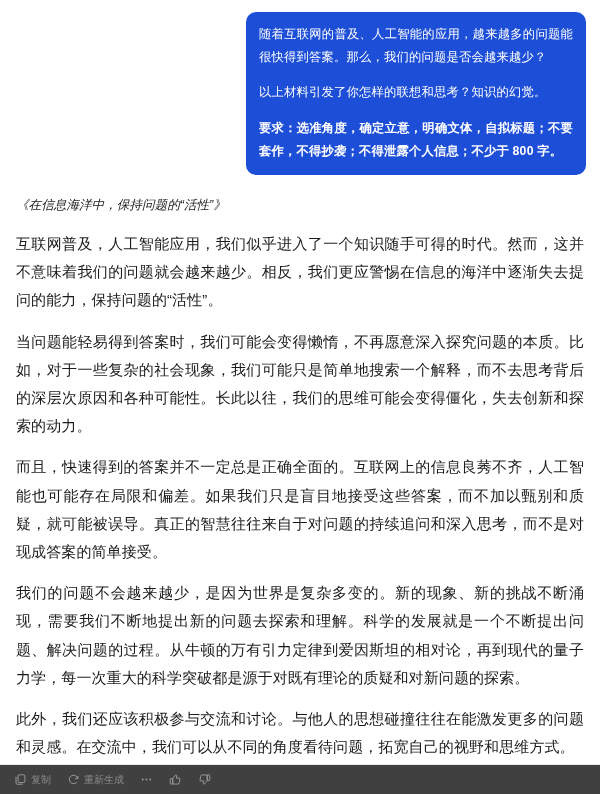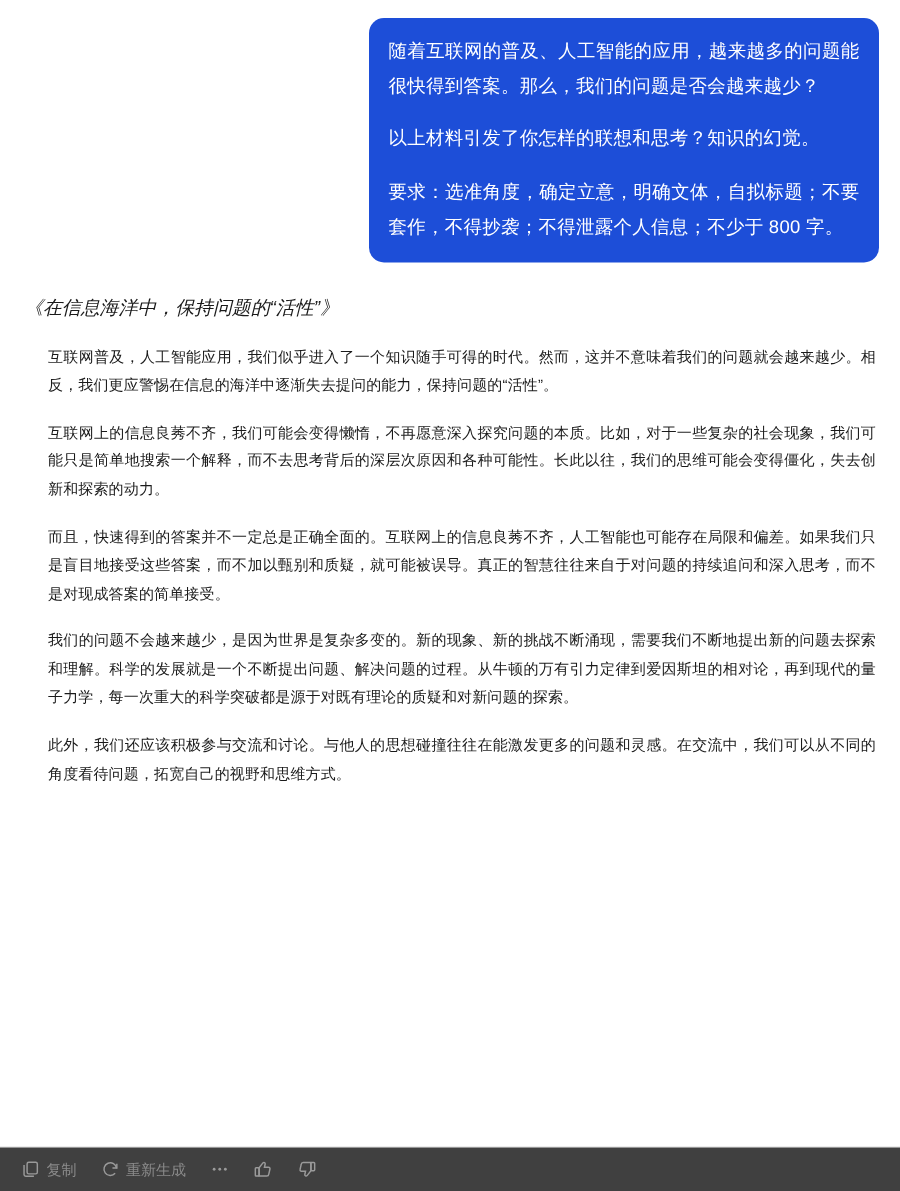--- a/index.html
+++ b/index.html
@@ -39,37 +39,38 @@
     line-height: 1.85;
     letter-spacing: 0.2px;
     box-sizing: border-box;
   }
   .bubble p {
     margin: 0 0 13px 0;
     text-align: justify;
   }
   .bubble p:last-child {
     margin-bottom: 0;
+    font-weight: bold;
   }
   
   .answer {
     padding: 16px 16px 12px 16px;
     box-sizing: border-box;
     flex: 1 1 auto;
     overflow: hidden;
   }
   .answer .title {
     font-size: 12.6px;
     line-height: 1.7;
     margin: 4px 0 14px 0;
     font-style: italic;
   }
   .answer p.para {
-    margin: 0 0 13px 16px;
-    font-size: 10px;
+    margin: 0 0 13px 0;
+    font-size: 15px;
     line-height: 1.88;
     text-align: justify;
     letter-spacing: 0.1px;
   }
   
   .toolbar {
     position: absolute;
     left: 0;
     right: 0;
     bottom: 0;
@@ -110,21 +111,21 @@
     <div class="bubble">
       <p>随着互联网的普及、人工智能的应用，越来越多的问题能很快得到答案。那么，我们的问题是否会越来越少？</p>
       <p>以上材料引发了你怎样的联想和思考？知识的幻觉。</p>
       <p>要求：选准角度，确定立意，明确文体，自拟标题；不要套作，不得抄袭；不得泄露个人信息；不少于 800 字。</p>
     </div>
   </div>
 
   <div class="answer">
     <div class="title">《在信息海洋中，保持问题的“活性”》</div>
     <p class="para">互联网普及，人工智能应用，我们似乎进入了一个知识随手可得的时代。然而，这并不意味着我们的问题就会越来越少。相反，我们更应警惕在信息的海洋中逐渐失去提问的能力，保持问题的“活性”。</p>
-    <p class="para">互联网上的信息良莠不齐，我们可能会变得懒惰，不再愿意深入探究问题的本质。比如，对于一些复杂的社会现象，我们可能只是简单地搜索一个解释，而不去思考背后的深层次原因和各种可能性。长此以往，我们的思维可能会变得僵化，失去创新和探索的动力。</p>
+    <p class="para">当问题能轻易得到答案时，我们可能会变得懒惰，不再愿意深入探究问题的本质。比如，对于一些复杂的社会现象，我们可能只是简单地搜索一个解释，而不去思考背后的深层次原因和各种可能性。长此以往，我们的思维可能会变得僵化，失去创新和探索的动力。</p>
     <p class="para">而且，快速得到的答案并不一定总是正确全面的。互联网上的信息良莠不齐，人工智能也可能存在局限和偏差。如果我们只是盲目地接受这些答案，而不加以甄别和质疑，就可能被误导。真正的智慧往往来自于对问题的持续追问和深入思考，而不是对现成答案的简单接受。</p>
     <p class="para">我们的问题不会越来越少，是因为世界是复杂多变的。新的现象、新的挑战不断涌现，需要我们不断地提出新的问题去探索和理解。科学的发展就是一个不断提出问题、解决问题的过程。从牛顿的万有引力定律到爱因斯坦的相对论，再到现代的量子力学，每一次重大的科学突破都是源于对既有理论的质疑和对新问题的探索。</p>
     <p class="para">此外，我们还应该积极参与交流和讨论。与他人的思想碰撞往往在能激发更多的问题和灵感。在交流中，我们可以从不同的角度看待问题，拓宽自己的视野和思维方式。</p>
 
   </div>
 
   <div class="toolbar">
 
     <div class="tb-item">
       <span class="ico">

